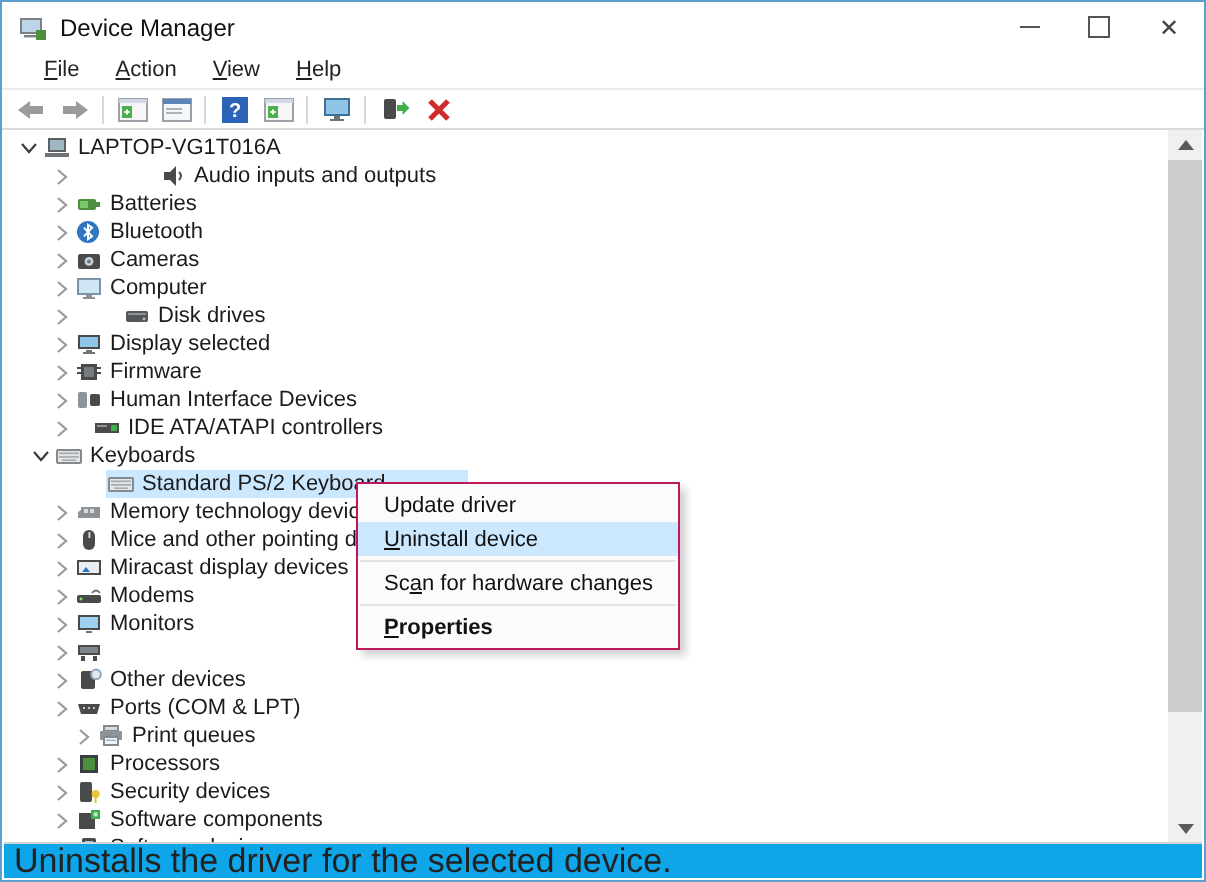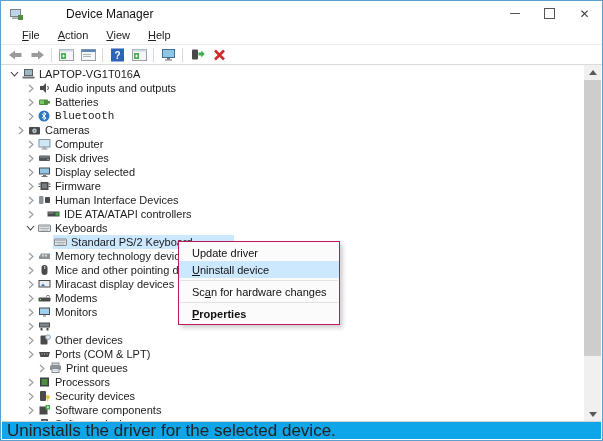--- a/index.html
+++ b/index.html
@@ -3,21 +3,21 @@
 <meta charset="utf-8">
 <style>
   html,body{margin:0;padding:0;background:#ffffff;}
   .window{
     position:relative;width:603px;height:441px;box-sizing:border-box;
     background:#fff;border:1px solid #5f9fcd;overflow:hidden;
     font-family:"Liberation Sans",sans-serif;color:#1b1b1b;
     -webkit-font-smoothing:antialiased;
   }
   
-  .titlebar{height:25px;display:flex;align-items:center;background:#fff;gap:36px;}
+  .titlebar{height:25px;display:flex;align-items:center;background:#fff;}
   .app-icon{width:15px;height:14px;margin:0 6px 0 8px;flex:0 0 auto;display:flex;}
   .title{font-size:12px;color:#111;}
   .controls{margin-left:auto;display:flex;height:100%;}
   .ctrl{width:35px;height:100%;display:flex;align-items:center;justify-content:center;cursor:default;}
   .glyph-min{width:10px;height:1px;background:#555;}
   .glyph-max{width:9px;height:9px;border:1px solid #555;background:#fff;}
   .glyph-close{font-size:12px;color:#444;line-height:1;}
   
   .menubar{height:18px;display:flex;align-items:center;padding-left:12px;
     border-bottom:1px solid #ececec;font-size:11px;color:#222;}
@@ -191,21 +191,21 @@
             <span class="t-icon">
               <svg width="15" height="12" viewBox="0 0 13 12" xmlns="http://www.w3.org/2000/svg">
                 <rect x="2" y="1" width="9" height="7" fill="#5a5f63"></rect>
                 <rect x="3" y="2" width="7" height="5" fill="#9fb6c4"></rect>
                 <rect x="0.5" y="8.5" width="12" height="2" fill="#6d7377"></rect>
               </svg>
             </span>
             <span class="t-label">LAPTOP-VG1T016A</span>
           </span>
         </div>
-        <div class="tree-row" style="padding-left: 22px;">
+        <div class="tree-row" style="padding-left: 22px; gap: 42px;">
           <span class="chev">
             <svg width="6" height="9" viewBox="0 0 6 9">
               <polyline points="1,1 5,4.5 1,8" stroke="#9a9a9a" stroke-width="1.1" fill="none"></polyline>
             </svg>
           </span>
           <span class="row-core">
             <span class="t-icon">
               <svg width="15" height="12" viewBox="0 0 13 12" xmlns="http://www.w3.org/2000/svg">
                 <polygon points="2,4 5,4 8,1 8,11 5,8 2,8" fill="#4a4a4a"></polygon>
                 <path d="M9.5 4 q2 2 0 4" stroke="#4a4a4a" fill="none"></path>
@@ -224,37 +224,37 @@
             <span class="t-icon">
               <svg width="15" height="12" viewBox="0 0 13 12" xmlns="http://www.w3.org/2000/svg">
                 <rect x="1" y="3.5" width="9" height="5.5" rx="1" fill="#4e8f3e"></rect>
                 <rect x="10" y="5" width="2" height="2.5" fill="#4e8f3e"></rect>
                 <rect x="2" y="4.5" width="4" height="3.5" fill="#7cc96b"></rect>
               </svg>
             </span>
             <span class="t-label">Batteries</span>
           </span>
         </div>
-        <div class="tree-row" style="padding-left: 22px; font-family: Liberation Mono, monospace;">
+        <div class="tree-row" style="padding-left: 22px;">
           <span class="chev">
             <svg width="6" height="9" viewBox="0 0 6 9">
               <polyline points="1,1 5,4.5 1,8" stroke="#9a9a9a" stroke-width="1.1" fill="none"></polyline>
             </svg>
           </span>
           <span class="row-core">
             <span class="t-icon">
               <svg width="15" height="12" viewBox="0 0 13 12" xmlns="http://www.w3.org/2000/svg">
                 <circle cx="6" cy="6" r="5.5" fill="#2e77c0"></circle>
                 <path d="M4 3.8 L8 8.2 L6 9.6 L6 2.4 L8 3.8 L4 8.2" stroke="#fff" stroke-width="1" fill="none"></path>
               </svg>
             </span>
             <span class="t-label">Bluetooth</span>
           </span>
         </div>
-        <div class="tree-row" style="padding-left: 12px;">
+        <div class="tree-row" style="padding-left: 22px;">
           <span class="chev">
             <svg width="6" height="9" viewBox="0 0 6 9">
               <polyline points="1,1 5,4.5 1,8" stroke="#9a9a9a" stroke-width="1.1" fill="none"></polyline>
             </svg>
           </span>
           <span class="row-core">
             <span class="t-icon">
               <svg width="15" height="12" viewBox="0 0 13 12" xmlns="http://www.w3.org/2000/svg">
                 <rect x="1" y="3" width="11" height="7.5" rx="1" fill="#4a4a4a"></rect>
                 <circle cx="6.5" cy="6.7" r="2.2" fill="#c9d4da"></circle>
@@ -274,21 +274,21 @@
             <span class="t-icon">
               <svg width="15" height="12" viewBox="0 0 13 12" xmlns="http://www.w3.org/2000/svg">
                 <rect x="1" y="1.5" width="11" height="7.5" fill="#cfe6f4" stroke="#7d93a5"></rect>
                 <rect x="5" y="9.5" width="3" height="1" fill="#8b9196"></rect>
                 <rect x="3.5" y="10.5" width="6" height="1" fill="#8b9196"></rect>
               </svg>
             </span>
             <span class="t-label">Computer</span>
           </span>
         </div>
-        <div class="tree-row" style="padding-left: 22px;">
+        <div class="tree-row" style="padding-left: 22px; gap: 24px;">
           <span class="chev">
             <svg width="6" height="9" viewBox="0 0 6 9">
               <polyline points="1,1 5,4.5 1,8" stroke="#9a9a9a" stroke-width="1.1" fill="none"></polyline>
             </svg>
           </span>
           <span class="row-core">
             <span class="t-icon">
               <svg width="15" height="12" viewBox="0 0 13 12" xmlns="http://www.w3.org/2000/svg">
                 <rect x="1" y="3.5" width="11" height="5.5" rx="1" fill="#52575b"></rect>
                 <rect x="2" y="4.5" width="9" height="1" fill="#8d9499"></rect>
@@ -362,21 +362,21 @@
             <span class="t-icon">
               <svg width="15" height="12" viewBox="0 0 13 12" xmlns="http://www.w3.org/2000/svg">
                 <rect x="0.5" y="3.5" width="12" height="5" fill="#4a4a4a"></rect>
                 <rect x="8.5" y="4.5" width="3" height="3" fill="#3fae49"></rect>
                 <rect x="1.5" y="4.5" width="5" height="1" fill="#8d9499"></rect>
               </svg>
             </span>
             <span class="t-label">IDE ATA/ATAPI controllers</span>
           </span>
         </div>
-        <div class="tree-row" style="padding-left: 22px;">
+        <div class="tree-row" style="padding-left: 12px;">
           <span class="chev">
             <svg width="9" height="6" viewBox="0 0 9 6">
               <polyline points="1,1 4.5,5 8,1" stroke="#3c3c3c" stroke-width="1.1" fill="none"></polyline>
             </svg>
           </span>
           <span class="row-core">
             <span class="t-icon">
               <svg width="15" height="12" viewBox="0 0 13 12" xmlns="http://www.w3.org/2000/svg">
                 <rect x="0.5" y="3" width="12" height="6.5" rx="0.5" fill="#e3e6e8" stroke="#85898c"></rect>
                 <rect x="1.5" y="4.2" width="10" height="0.9" fill="#a9adb0"></rect>

